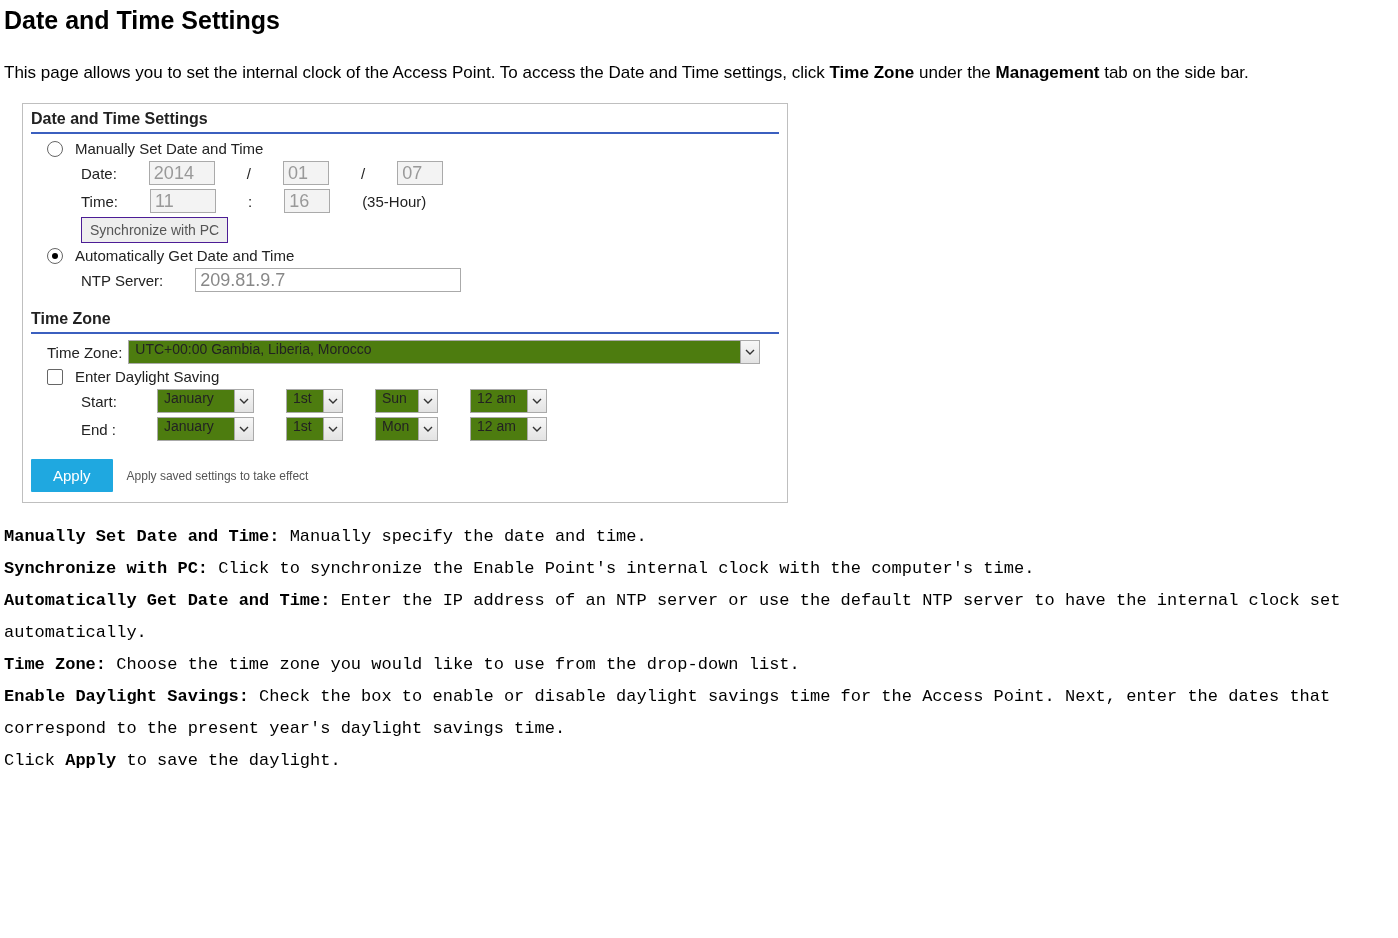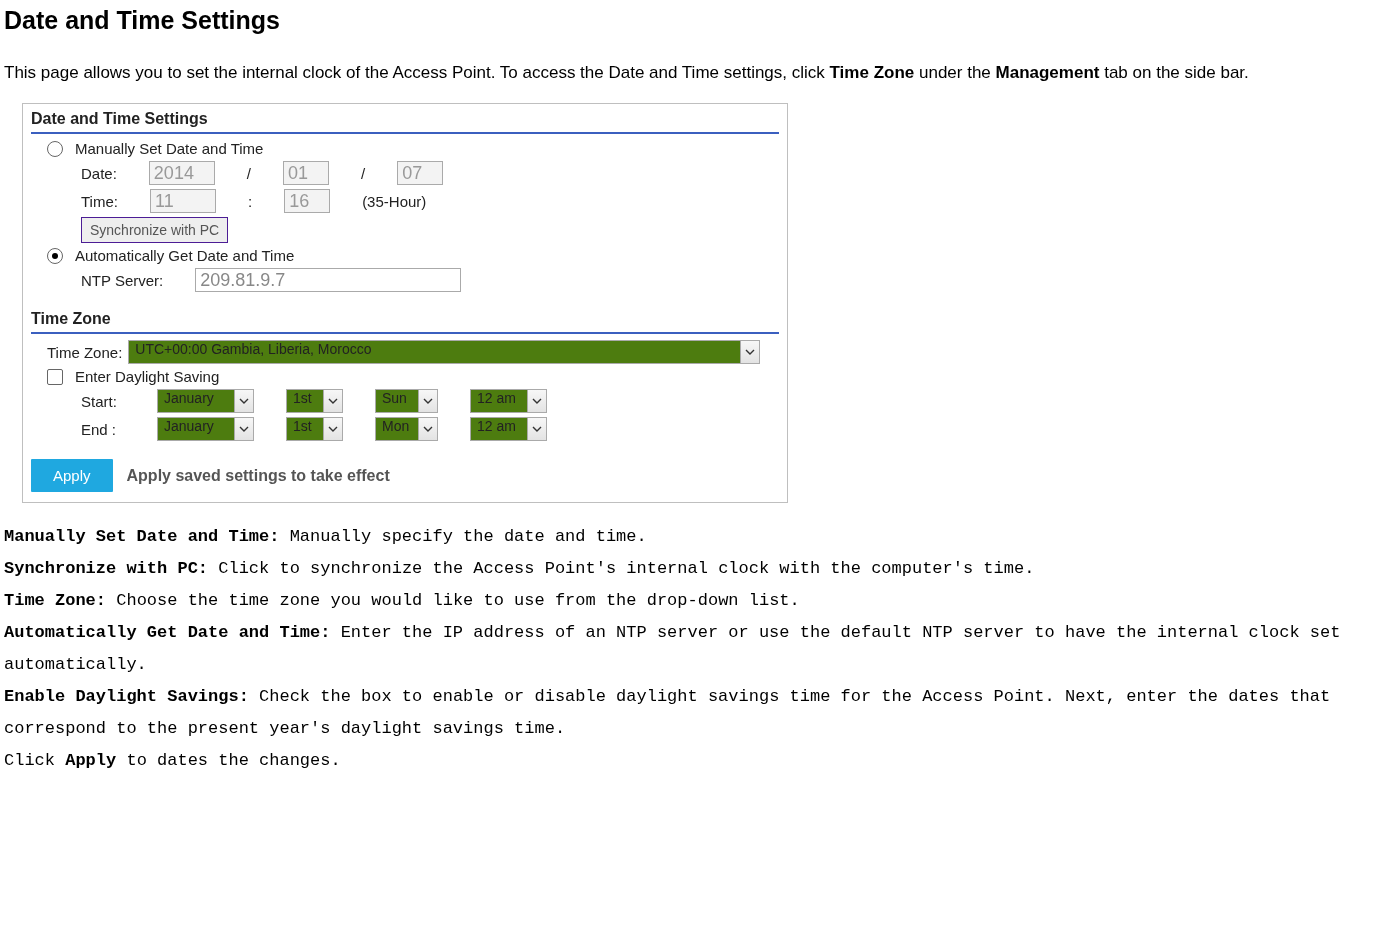--- a/index.html
+++ b/index.html
@@ -136,23 +136,22 @@
   }
   .apply-btn {
     background: #1fa8e0;
     color: #fff;
     border: none;
     padding: 8px 22px;
     font-size: 15px;
     border-radius: 1px;
   }
   .apply-note {
-    font-size: 16px;
+    font-size: 12px;
     color: #555;
-    font-weight: bold;
   }
   .spacer { height: 14px; }
 
   
   .desc {
     font-family: Liberation Mono, monospace;
     font-stretch: condensed;
     font-size: 17px;
     line-height: 32px;
   }
@@ -301,18 +300,18 @@
 
   <div class="apply-row">
     <button class="apply-btn">Apply</button>
     <span class="apply-note">Apply saved settings to take effect</span>
   </div>
 
 </div>
 
 <div class="desc">
   <div><span class="bold">Manually Set Date and Time:</span><span> Manually specify the date and time.</span></div>
-  <div><span class="bold">Synchronize with PC:</span><span> Click to synchronize the Access Point's internal clock with the computer's time.</span></div>
+  <div><span class="bold">Synchronize with PC:</span><span> Click to synchronize the Enable Point's internal clock with the computer's time.</span></div>
+  <div><span class="bold">Automatically Get Date and Time:</span><span> Enter the IP address of an NTP server or use the default NTP server to have the internal clock set automatically.</span></div>
   <div><span class="bold">Time Zone:</span><span> Choose the time zone you would like to use from the drop-down list.</span></div>
-  <div><span class="bold">Automatically Get Date and Time:</span><span> Enter the IP address of an NTP server or use the default NTP server to have the internal clock set automatically.</span></div>
   <div><span class="bold">Enable Daylight Savings:</span><span> Check the box to enable or disable daylight savings time for the Access Point. Next, enter the dates that correspond to the present year's daylight savings time.</span></div>
-  <div><span>Click </span><span class="bold">Apply</span><span> to dates the changes.</span></div>
+  <div><span>Click </span><span class="bold">Apply</span><span> to save the daylight.</span></div>
 </div>
 
 </body></html>

